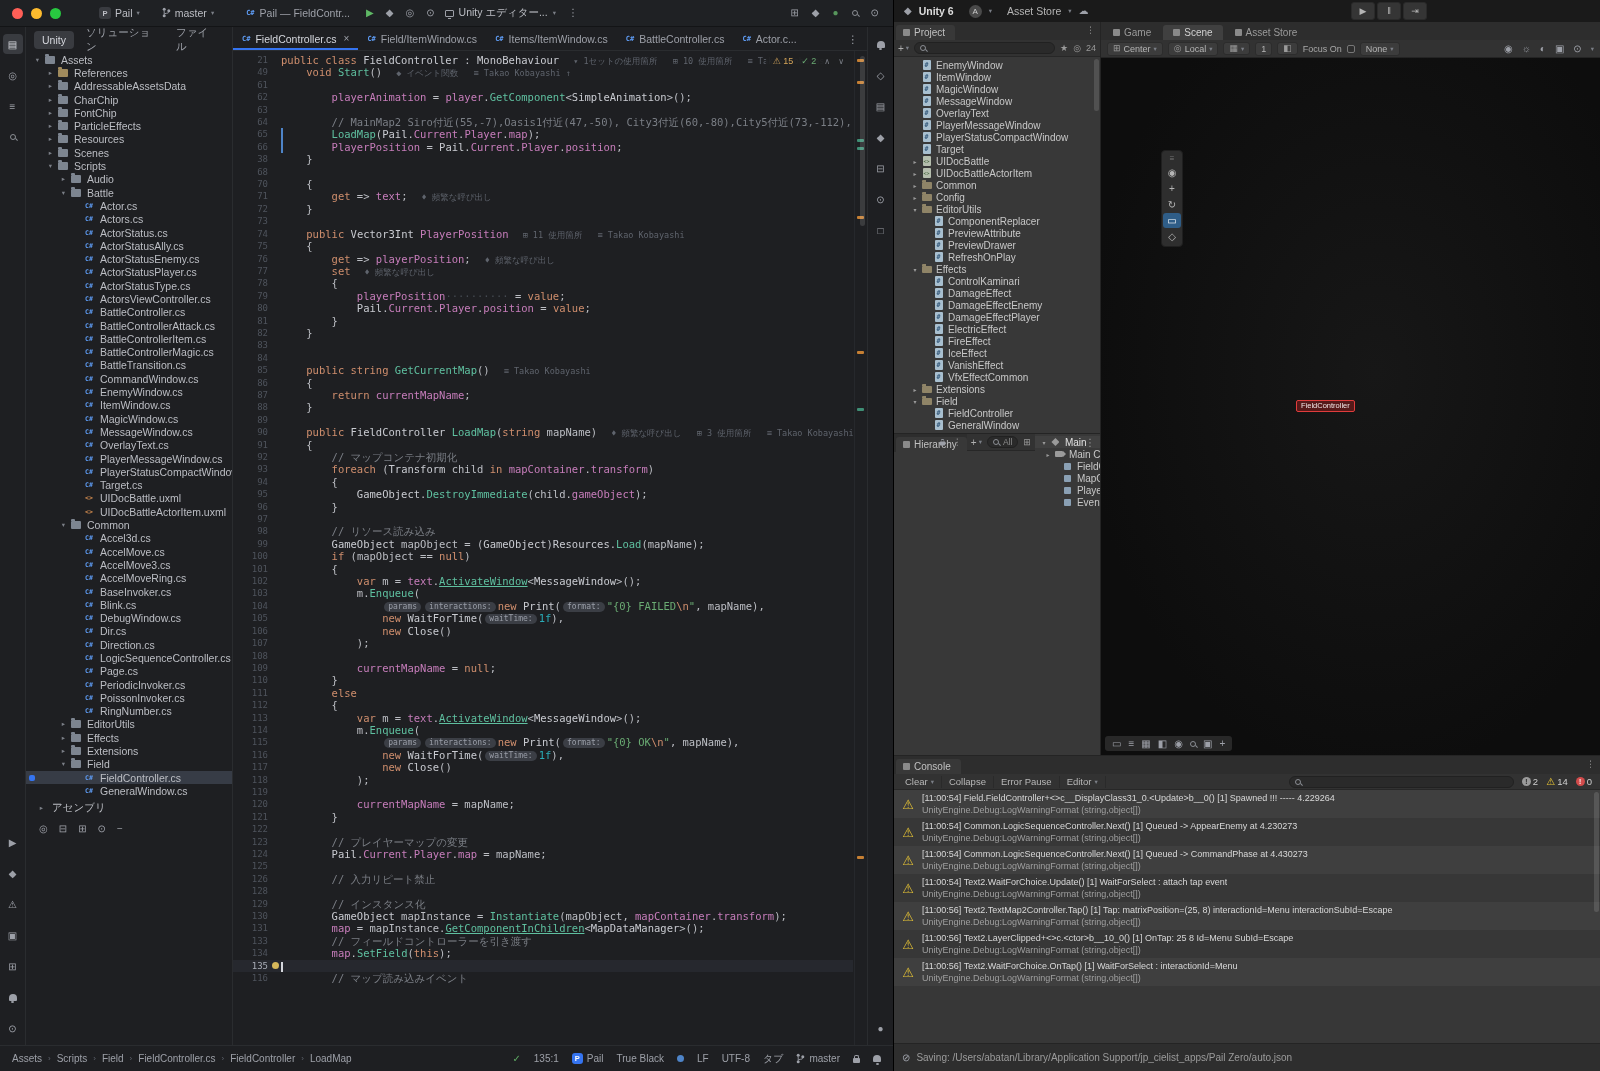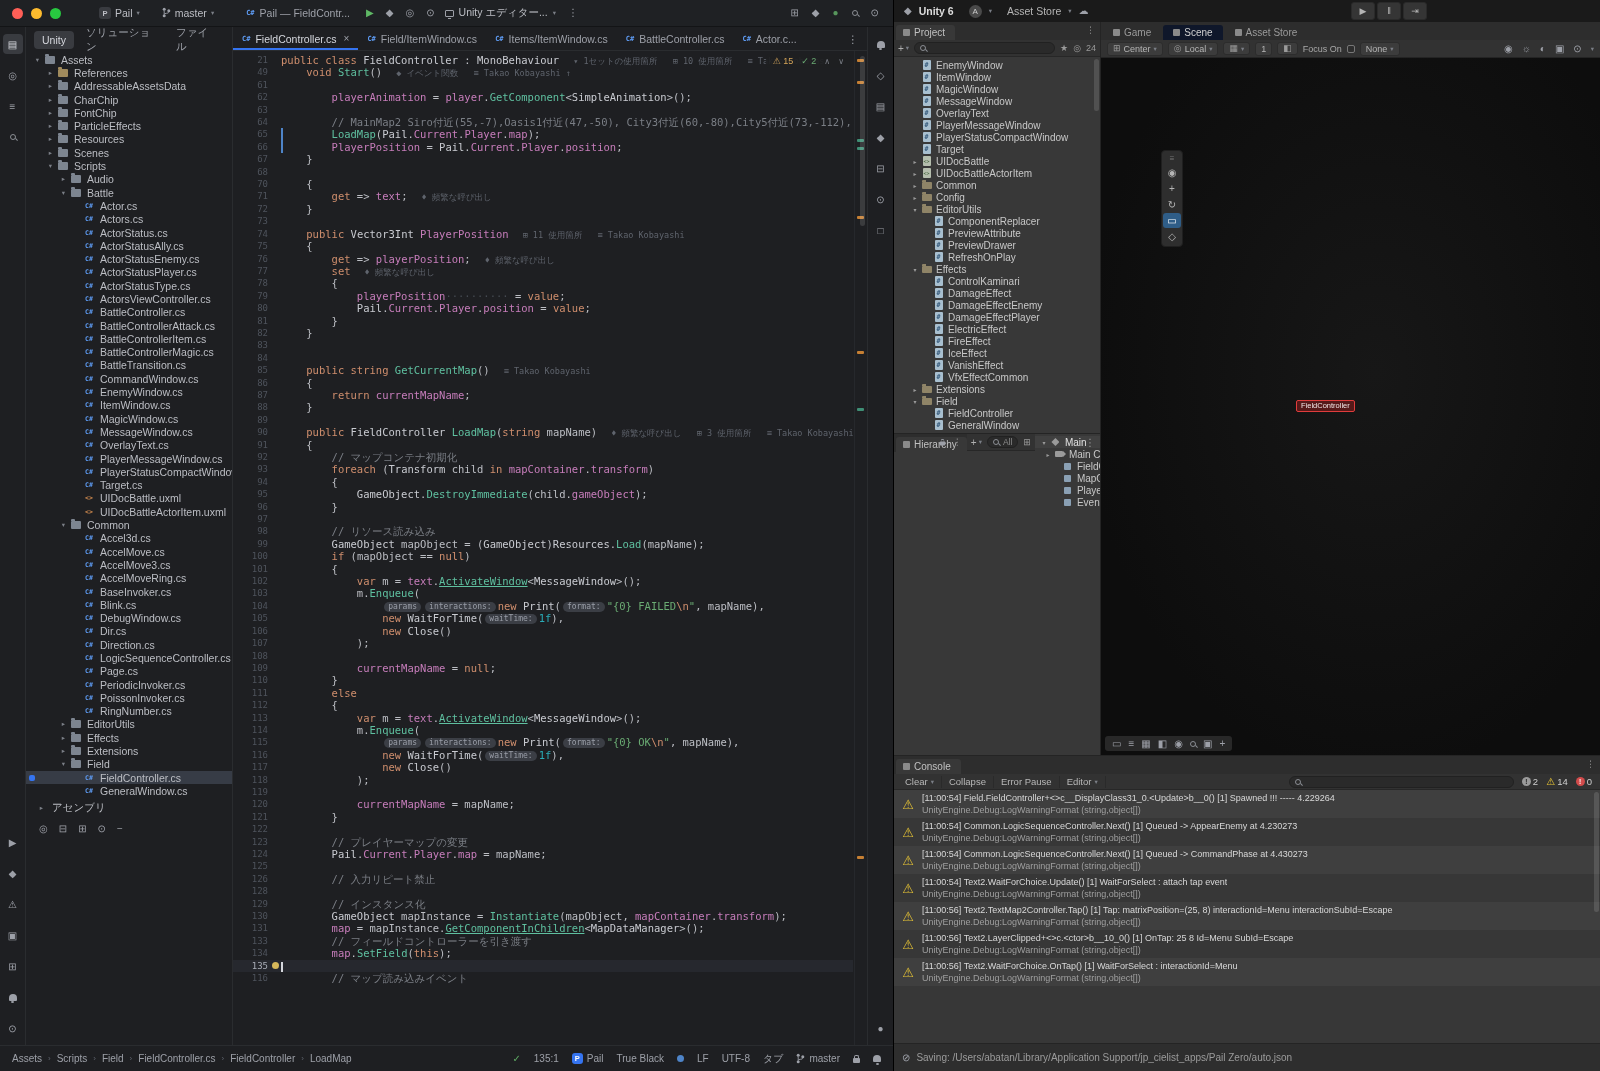--- a/index.html
+++ b/index.html
@@ -117,21 +117,21 @@
 .ufold::before{content:"";position:absolute;top:-2px;left:0;width:4px;height:2px;background:#8f8467;border-radius:1px 0 0 0}
 .uscript{width:8px;height:10px;background:#a8bfcf;border-radius:1px;color:#33587a;font-size:6.5px;font-weight:bold;display:flex;align-items:center;justify-content:center;font-family:"DejaVu Sans Mono",monospace}
 .uuxml{width:8px;height:10px;background:#b5beae;border-radius:1px;color:#44663d;font-size:5px;font-weight:bold;display:flex;align-items:center;justify-content:center;font-family:"DejaVu Sans Mono",monospace}
 .uscene{width:8px;height:8px;background:#9a9a9a;clip-path:polygon(50% 0,100% 50%,50% 100%,0 50%)}
 .ucam{width:8px;height:6px;background:#9a9a9a;border-radius:1px;position:relative}
 .ucam::after{content:"";position:absolute;right:-3px;top:0;border-left:3px solid #9a9a9a;border-top:3px solid transparent;border-bottom:3px solid transparent}
 .ugo{width:7px;height:7px;background:#8aa0b4;border-radius:1px}
 .u-scene{flex:1;display:flex;flex-direction:column;min-width:0;background:#2b2b2b}
 .u-scene-tabs{height:18px;background:#2d2d2d;display:flex;align-items:flex-end;font-size:10px;color:#9a9a9a;flex:none}
 .u-stab{padding:2px 10px;margin-left:2px;border-radius:3px 3px 0 0;display:flex;gap:4px;align-items:center}
-.u-stab.act{background:#0f172a;color:#d0d0d0}
+.u-stab.act{background:#404040;color:#d0d0d0}
 .u-scene-toolbar{height:18px;background:#323232;border-bottom:1px solid #242424;display:flex;align-items:center;gap:5px;padding:0 6px;font-size:9px;color:#b5b5b5;flex:none}
 .u-tchip{display:flex;align-items:center;gap:3px;background:#3c3c3c;border:1px solid #2c2c2c;border-radius:3px;padding:1px 5px;white-space:nowrap}
 .u-tlabel{color:#a8a8a8;white-space:nowrap}
 .u-check{width:8px;height:8px;border:1px solid #777;border-radius:2px;background:#2e2e2e;display:inline-block}
 .u-tright{margin-left:auto;display:flex;gap:9px;align-items:center}
 .u-viewport{flex:1;position:relative;background:radial-gradient(ellipse at 55% 45%,#171717 0%,#0d0d0d 75%);overflow:hidden}
 .u-tools{position:absolute;left:60px;top:92px;width:22px;background:#2e2e2e;border:1px solid #1f1f1f;border-radius:4px;display:flex;flex-direction:column;align-items:center;padding:2px 0}
 .u-tool{width:18px;height:15px;display:flex;align-items:center;justify-content:center;color:#b5b5b5;font-size:10px;border-radius:3px;margin:0.5px 0}
 .u-tool.grip{color:#777;font-size:8px;height:10px}
 .u-tool.sel{background:#2f5d87;color:#fff}
@@ -616,21 +616,21 @@
               </div>
               <div class="cl">
                 <span class="ln">65</span>
                 <span class="lc" style="box-shadow: rgb(78, 132, 200) 2px 0px 0px inset;"><span class="tk-d">        </span><span class="tk-m">LoadMap</span><span class="tk-d">(</span><span class="tk-cls">Pail</span><span class="tk-d">.</span><span class="tk-prop">Current</span><span class="tk-d">.</span><span class="tk-prop">Player</span><span class="tk-d">.</span><span class="tk-prop">map</span><span class="tk-d">);</span></span>
               </div>
               <div class="cl">
                 <span class="ln">66</span>
                 <span class="lc" style="box-shadow: rgb(78, 132, 200) 2px 0px 0px inset;"><span class="tk-d">        </span><span class="tk-prop">PlayerPosition</span><span class="tk-d"> = </span><span class="tk-cls">Pail</span><span class="tk-d">.</span><span class="tk-prop">Current</span><span class="tk-d">.</span><span class="tk-prop">Player</span><span class="tk-d">.</span><span class="tk-prop">position</span><span class="tk-d">;</span></span>
               </div>
               <div class="cl">
-                <span class="ln">67</span>
+                <span class="ln">38</span>
                 <span class="lc"><span class="tk-d">    }</span></span>
               </div>
               <div class="cl">
                 <span class="ln">68</span>
                 <span class="lc"></span>
               </div>
               <div class="cl">
                 <span class="ln">70</span>
                 <span class="lc"><span class="tk-d">    {</span></span>
               </div>

